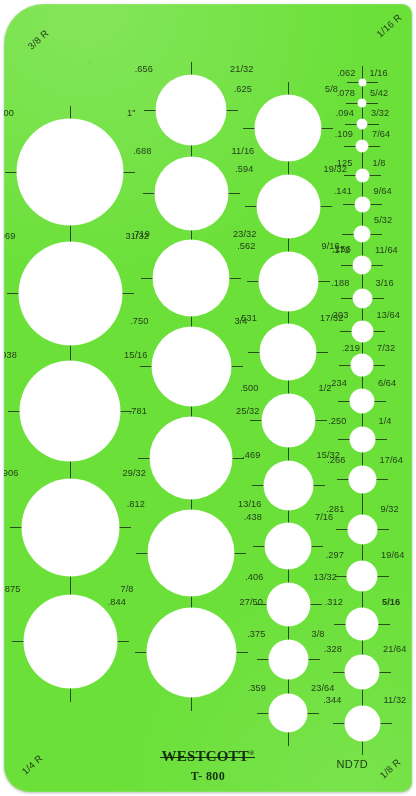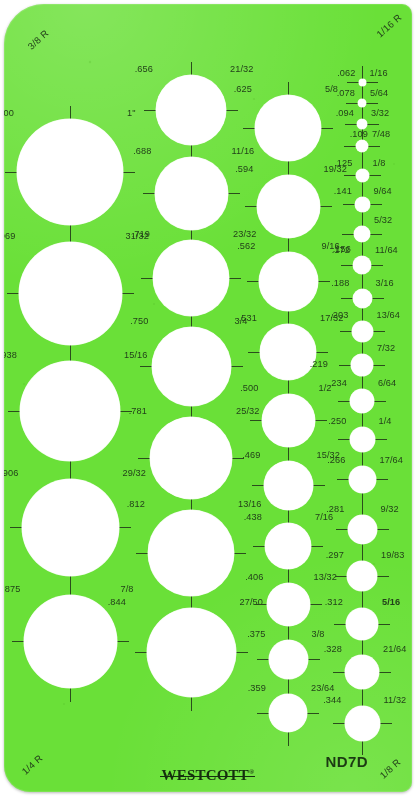--- a/index.html
+++ b/index.html
@@ -61,21 +61,21 @@
   #brand-reg{font-size:7px;vertical-align:super;}
   #brand-model{
     font-family:"Liberation Serif",serif;font-weight:bold;font-size:12px;
     color:#15300e;margin-top:4px;letter-spacing:.4px;
   }
   #brand-strike{
     position:absolute;left:-2px;right:-1px;top:52%;height:1.4px;background:#15300e;
   }
   #part-no{
     position:absolute;right:44px;bottom:22px;
-    font-family:"Liberation Sans",sans-serif;font-size:15px;font-weight:bold;
+    font-family:"Liberation Sans",sans-serif;font-size:11px;font-weight:normal;
     color:#1c3a13;letter-spacing:.4px;
   }
 </style>
 </head>
 <body>
 
 <div id="stage">
   <div id="template">
     <div id="sheen"></div>
 
@@ -235,33 +235,33 @@
         <div class="tick h" style="left: 342.5px; top: 78px; width: 12px;"></div>
         <div class="tick h" style="left: 361.5px; top: 78px; width: 12px;"></div>
         <div class="hole" title=".062 / 1/16" style="left: 354.5px; top: 74.5px; width: 7px; height: 7px;"></div>
         <div class="lbl dec" style="left: 351.5px; top: 69.5px;">.062</div>
         <div class="lbl frac" style="left: 365.5px; top: 69.5px;">1/16</div>
         <div class="tick v" style="left: 358px; top: 103px; height: 12px;"></div>
         <div class="tick h" style="left: 342px; top: 99px; width: 12px;"></div>
         <div class="tick h" style="left: 362px; top: 99px; width: 12px;"></div>
         <div class="hole" title=".078 / 5/64" style="left: 354px; top: 95px; width: 8px; height: 8px;"></div>
         <div class="lbl dec" style="left: 351px; top: 90px;">.078</div>
-        <div class="lbl frac" style="left: 366px; top: 90px;">5/64</div>
+        <div class="lbl frac" style="left: 366px; top: 90px;">5/42</div>
         <div class="tick v" style="left: 358px; top: 125px; height: 11px;"></div>
         <div class="tick h" style="left: 341px; top: 120px; width: 12px;"></div>
         <div class="tick h" style="left: 363px; top: 120px; width: 12px;"></div>
         <div class="hole" title=".094 / 3/32" style="left: 353px; top: 115px; width: 10px; height: 10px;"></div>
         <div class="lbl dec" style="left: 350px; top: 110px;">.094</div>
         <div class="lbl frac" style="left: 367px; top: 110px;">3/32</div>
         <div class="tick v" style="left: 358px; top: 148px; height: 16.5px;"></div>
         <div class="tick h" style="left: 340px; top: 142px; width: 12px;"></div>
         <div class="tick h" style="left: 364px; top: 142px; width: 12px;"></div>
         <div class="hole" title=".109 / 7/64" style="left: 352px; top: 136px; width: 12px; height: 12px;"></div>
-        <div class="lbl dec" style="left: 364px; top: 131px;">.109</div>
-        <div class="lbl frac" style="left: 368px; top: 131px;">7/48</div>
+        <div class="lbl dec" style="left: 349px; top: 131px;">.109</div>
+        <div class="lbl frac" style="left: 368px; top: 131px;">7/64</div>
         <div class="tick v" style="left: 358px; top: 177.5px; height: 15px;"></div>
         <div class="tick h" style="left: 339.5px; top: 171px; width: 12px;"></div>
         <div class="tick h" style="left: 364.5px; top: 171px; width: 12px;"></div>
         <div class="hole" title=".125 / 1/8" style="left: 351.5px; top: 164.5px; width: 13px; height: 13px;"></div>
         <div class="lbl dec" style="left: 348.5px; top: 159.5px;">.125</div>
         <div class="lbl frac" style="left: 368.5px; top: 159.5px;">1/8</div>
         <div class="tick v" style="left: 358px; top: 207.5px; height: 14.5px;"></div>
         <div class="tick h" style="left: 338.5px; top: 200px; width: 12px;"></div>
         <div class="tick h" style="left: 365.5px; top: 200px; width: 12px;"></div>
         <div class="hole" title=".141 / 9/64" style="left: 350.5px; top: 192.5px; width: 15px; height: 15px;"></div>
@@ -288,21 +288,21 @@
         <div class="tick v" style="left: 358px; top: 337.5px; height: 12.5px;"></div>
         <div class="tick h" style="left: 335.5px; top: 327px; width: 12px;"></div>
         <div class="tick h" style="left: 368.5px; top: 327px; width: 12px;"></div>
         <div class="hole" title=".203 / 13/64" style="left: 347.5px; top: 316.5px; width: 21px; height: 21px;"></div>
         <div class="lbl dec" style="left: 344.5px; top: 311.5px;">.203</div>
         <div class="lbl frac" style="left: 372.5px; top: 311.5px;">13/64</div>
         <div class="tick v" style="left: 358px; top: 372px; height: 13px;"></div>
         <div class="tick h" style="left: 335px; top: 361px; width: 12px;"></div>
         <div class="tick h" style="left: 369px; top: 361px; width: 12px;"></div>
         <div class="hole" title=".219 / 7/32" style="left: 347px; top: 350px; width: 22px; height: 22px;"></div>
-        <div class="lbl dec" style="left: 324px; top: 345px; margin-top: 16px;">.219</div>
+        <div class="lbl dec" style="left: 356px; top: 345px;">.219</div>
         <div class="lbl frac" style="left: 373px; top: 345px;">7/32</div>
         <div class="tick v" style="left: 358px; top: 409px; height: 13.5px;"></div>
         <div class="tick h" style="left: 334px; top: 397px; width: 12px;"></div>
         <div class="tick h" style="left: 370px; top: 397px; width: 12px;"></div>
         <div class="hole" title=".234 / 15/64" style="left: 346px; top: 385px; width: 24px; height: 24px;"></div>
         <div class="lbl dec" style="left: 343px; top: 380px;">.234</div>
         <div class="lbl frac" style="left: 374px; top: 380px;">6/64</div>
         <div class="tick v" style="left: 358px; top: 447.5px; height: 14px;"></div>
         <div class="tick h" style="left: 333.5px; top: 435px; width: 12px;"></div>
         <div class="tick h" style="left: 370.5px; top: 435px; width: 12px;"></div>
@@ -319,21 +319,21 @@
         <div class="tick h" style="left: 331.5px; top: 525px; width: 12px;"></div>
         <div class="tick h" style="left: 372.5px; top: 525px; width: 12px;"></div>
         <div class="hole" title=".281 / 9/32" style="left: 343.5px; top: 510.5px; width: 29px; height: 29px;"></div>
         <div class="lbl dec" style="left: 340.5px; top: 505.5px;">.281</div>
         <div class="lbl frac" style="left: 376.5px; top: 505.5px;">9/32</div>
         <div class="tick v" style="left: 358px; top: 587px; height: 17px;"></div>
         <div class="tick h" style="left: 331px; top: 572px; width: 12px;"></div>
         <div class="tick h" style="left: 373px; top: 572px; width: 12px;"></div>
         <div class="hole" title=".297 / 19/64" style="left: 343px; top: 557px; width: 30px; height: 30px;"></div>
         <div class="lbl dec" style="left: 340px; top: 552px;">.297</div>
-        <div class="lbl frac" style="left: 377px; top: 552px;">19/83</div>
+        <div class="lbl frac" style="left: 377px; top: 552px;">19/64</div>
         <div class="tick v" style="left: 358px; top: 636px; height: 15px;"></div>
         <div class="tick h" style="left: 330px; top: 620px; width: 12px;"></div>
         <div class="tick h" style="left: 374px; top: 620px; width: 12px;"></div>
         <div class="hole" title=".312 / 5/16" style="left: 342px; top: 604px; width: 32px; height: 32px;"></div>
         <div class="lbl dec" style="left: 339px; top: 599px;">.312</div>
         <div class="lbl frac" style="left: 378px; top: 599px; font-weight: bold;">5/16</div>
         <div class="tick v" style="left: 358px; top: 685px; height: 16.5px;"></div>
         <div class="tick h" style="left: 329px; top: 668px; width: 12px;"></div>
         <div class="tick h" style="left: 375px; top: 668px; width: 12px;"></div>
         <div class="hole" title=".328 / 21/64" style="left: 341px; top: 651px; width: 34px; height: 34px;"></div>
@@ -350,17 +350,18 @@
     <div class="corner-lbl" id="corner-tl">3/8 R</div>
     <div class="corner-lbl" id="corner-tr">1/16 R</div>
     <div class="corner-lbl" id="corner-bl">1/4 R</div>
     <div class="corner-lbl" id="corner-br">1/8 R</div>
 
     <div id="brand">
       <div id="brand-name">
         <span>WESTCOTT</span><span id="brand-reg">®</span>
         <div id="brand-strike"></div>
       </div>
+      <div id="brand-model">T- 800</div>
     </div>
 
     <div id="part-no">ND7D</div>
   </div>
 </div>
 
 </body></html>

